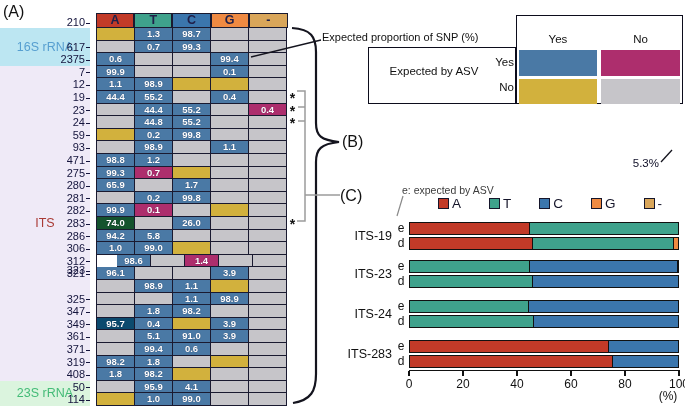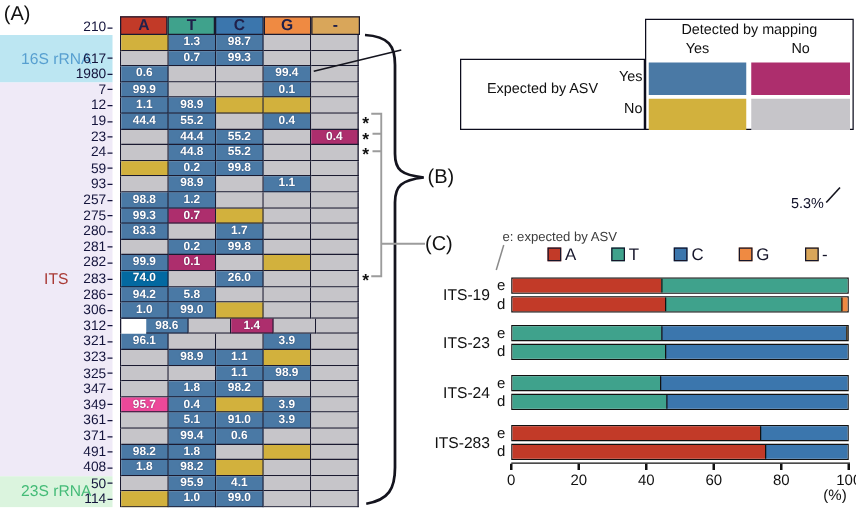--- a/index.html
+++ b/index.html
@@ -88,21 +88,21 @@
         <div class="mcell" style="background: rgb(198, 197, 201); line-height: 11.6px;"></div>
       </div>
       <div class="rowlab" style="top: 40.6px; height: 12.6px; line-height: 12.6px;">617</div>
       <div class="mrow" style="top: 40.6px; height: 12.6px;">
         <div class="mcell" style="background: rgb(198, 197, 201); line-height: 11.6px;"></div>
         <div class="mcell" style="background: rgb(74, 121, 165); line-height: 11.6px;">0.7</div>
         <div class="mcell" style="background: rgb(74, 121, 165); line-height: 11.6px;">99.3</div>
         <div class="mcell" style="background: rgb(198, 197, 201); line-height: 11.6px;"></div>
         <div class="mcell" style="background: rgb(198, 197, 201); line-height: 11.6px;"></div>
       </div>
-      <div class="rowlab" style="top: 53.2px; height: 12.6px; line-height: 12.6px;">1980</div>
+      <div class="rowlab" style="top: 53.2px; height: 12.6px; line-height: 12.6px;">2375</div>
       <div class="mrow" style="top: 53.2px; height: 12.6px;">
         <div class="mcell" style="background: rgb(74, 121, 165); line-height: 11.6px;">0.6</div>
         <div class="mcell" style="background: rgb(198, 197, 201); line-height: 11.6px;"></div>
         <div class="mcell" style="background: rgb(198, 197, 201); line-height: 11.6px;"></div>
         <div class="mcell" style="background: rgb(74, 121, 165); line-height: 11.6px;">99.4</div>
         <div class="mcell" style="background: rgb(198, 197, 201); line-height: 11.6px;"></div>
       </div>
       <div class="rowlab" style="top: 65.8px; height: 12.6px; line-height: 12.6px;">7</div>
       <div class="mrow" style="top: 65.8px; height: 12.6px;">
         <div class="mcell" style="background: rgb(74, 121, 165); line-height: 11.6px;">99.9</div>
@@ -152,39 +152,39 @@
         <div class="mcell" style="background: rgb(198, 197, 201); line-height: 11.6px;"></div>
       </div>
       <div class="rowlab" style="top: 141.4px; height: 12.6px; line-height: 12.6px;">93</div>
       <div class="mrow" style="top: 141.4px; height: 12.6px;">
         <div class="mcell" style="background: rgb(198, 197, 201); line-height: 11.6px;"></div>
         <div class="mcell" style="background: rgb(74, 121, 165); line-height: 11.6px;">98.9</div>
         <div class="mcell" style="background: rgb(198, 197, 201); line-height: 11.6px;"></div>
         <div class="mcell" style="background: rgb(74, 121, 165); line-height: 11.6px;">1.1</div>
         <div class="mcell" style="background: rgb(198, 197, 201); line-height: 11.6px;"></div>
       </div>
-      <div class="rowlab" style="top: 154px; height: 12.6px; line-height: 12.6px;">257</div>
+      <div class="rowlab" style="top: 154px; height: 12.6px; line-height: 12.6px;">471</div>
       <div class="mrow" style="top: 154px; height: 12.6px;">
         <div class="mcell" style="background: rgb(74, 121, 165); line-height: 11.6px;">98.8</div>
         <div class="mcell" style="background: rgb(74, 121, 165); line-height: 11.6px;">1.2</div>
         <div class="mcell" style="background: rgb(198, 197, 201); line-height: 11.6px;"></div>
         <div class="mcell" style="background: rgb(198, 197, 201); line-height: 11.6px;"></div>
         <div class="mcell" style="background: rgb(198, 197, 201); line-height: 11.6px;"></div>
       </div>
       <div class="rowlab" style="top: 166.6px; height: 12.6px; line-height: 12.6px;">275</div>
       <div class="mrow" style="top: 166.6px; height: 12.6px;">
         <div class="mcell" style="background: rgb(74, 121, 165); line-height: 11.6px;">99.3</div>
         <div class="mcell" style="background: rgb(173, 46, 109); line-height: 11.6px;">0.7</div>
         <div class="mcell" style="background: rgb(210, 177, 61); line-height: 11.6px;"></div>
         <div class="mcell" style="background: rgb(198, 197, 201); line-height: 11.6px;"></div>
         <div class="mcell" style="background: rgb(198, 197, 201); line-height: 11.6px;"></div>
       </div>
       <div class="rowlab" style="top: 179.2px; height: 12.6px; line-height: 12.6px;">280</div>
       <div class="mrow" style="top: 179.2px; height: 12.6px;">
-        <div class="mcell" style="background: rgb(74, 121, 165); line-height: 11.6px;">83.3</div>
+        <div class="mcell" style="background: rgb(74, 121, 165); line-height: 11.6px;">65.9</div>
         <div class="mcell" style="background: rgb(198, 197, 201); line-height: 11.6px;"></div>
         <div class="mcell" style="background: rgb(74, 121, 165); line-height: 11.6px;">1.7</div>
         <div class="mcell" style="background: rgb(198, 197, 201); line-height: 11.6px;"></div>
         <div class="mcell" style="background: rgb(198, 197, 201); line-height: 11.6px;"></div>
       </div>
       <div class="rowlab" style="top: 191.8px; height: 12.6px; line-height: 12.6px;">281</div>
       <div class="mrow" style="top: 191.8px; height: 12.6px;">
         <div class="mcell" style="background: rgb(198, 197, 201); line-height: 11.6px;"></div>
         <div class="mcell" style="background: rgb(74, 121, 165); line-height: 11.6px;">0.2</div>
         <div class="mcell" style="background: rgb(74, 121, 165); line-height: 11.6px;">99.8</div>
@@ -194,21 +194,21 @@
       <div class="rowlab" style="top: 204.4px; height: 12.6px; line-height: 12.6px;">282</div>
       <div class="mrow" style="top: 204.4px; height: 12.6px;">
         <div class="mcell" style="background: rgb(74, 121, 165); line-height: 11.6px;">99.9</div>
         <div class="mcell" style="background: rgb(173, 46, 109); line-height: 11.6px;">0.1</div>
         <div class="mcell" style="background: rgb(198, 197, 201); line-height: 11.6px;"></div>
         <div class="mcell" style="background: rgb(210, 177, 61); line-height: 11.6px;"></div>
         <div class="mcell" style="background: rgb(198, 197, 201); line-height: 11.6px;"></div>
       </div>
       <div class="rowlab" style="top: 217px; height: 12.6px; line-height: 12.6px;">283</div>
       <div class="mrow" style="top: 217px; height: 12.6px;">
-        <div class="mcell" style="background: #0369a1; line-height: 11.6px;">74.0</div>
+        <div class="mcell" style="background: #14532d; line-height: 11.6px;">74.0</div>
         <div class="mcell" style="background: rgb(198, 197, 201); line-height: 11.6px;"></div>
         <div class="mcell" style="background: rgb(74, 121, 165); line-height: 11.6px;">26.0</div>
         <div class="mcell" style="background: rgb(198, 197, 201); line-height: 11.6px;"></div>
         <div class="mcell" style="background: rgb(198, 197, 201); line-height: 11.6px;"></div>
       </div>
       <div class="rowlab" style="top: 229.6px; height: 12.6px; line-height: 12.6px;">286</div>
       <div class="mrow" style="top: 229.6px; height: 12.6px;">
         <div class="mcell" style="background: rgb(74, 121, 165); line-height: 11.6px;">94.2</div>
         <div class="mcell" style="background: rgb(74, 121, 165); line-height: 11.6px;">5.8</div>
         <div class="mcell" style="background: rgb(198, 197, 201); line-height: 11.6px;"></div>
@@ -232,21 +232,21 @@
         <div class="mcell" style="background: rgb(198, 197, 201); line-height: 11.6px;"></div>
       </div>
       <div class="rowlab" style="top: 267.4px; height: 12.6px; line-height: 12.6px;">321</div>
       <div class="mrow" style="top: 267.4px; height: 12.6px;">
         <div class="mcell" style="background: rgb(74, 121, 165); line-height: 11.6px;">96.1</div>
         <div class="mcell" style="background: rgb(198, 197, 201); line-height: 11.6px;"></div>
         <div class="mcell" style="background: rgb(198, 197, 201); line-height: 11.6px;"></div>
         <div class="mcell" style="background: rgb(74, 121, 165); line-height: 11.6px;">3.9</div>
         <div class="mcell" style="background: rgb(198, 197, 201); line-height: 11.6px;"></div>
       </div>
-      <div class="rowlab" style="top: 280px; height: 12.6px; line-height: 12.6px;">323</div>
+      <div class="rowlab" style="top: 264px; height: 12.6px; line-height: 12.6px;">323</div>
       <div class="mrow" style="top: 280px; height: 12.6px;">
         <div class="mcell" style="background: rgb(198, 197, 201); line-height: 11.6px;"></div>
         <div class="mcell" style="background: rgb(74, 121, 165); line-height: 11.6px;">98.9</div>
         <div class="mcell" style="background: rgb(74, 121, 165); line-height: 11.6px;">1.1</div>
         <div class="mcell" style="background: rgb(210, 177, 61); line-height: 11.6px;"></div>
         <div class="mcell" style="background: rgb(198, 197, 201); line-height: 11.6px;"></div>
       </div>
       <div class="rowlab" style="top: 292.6px; height: 12.6px; line-height: 12.6px;">325</div>
       <div class="mrow" style="top: 292.6px; height: 12.6px;">
         <div class="mcell" style="background: rgb(198, 197, 201); line-height: 11.6px;"></div>
@@ -258,21 +258,21 @@
       <div class="rowlab" style="top: 305.2px; height: 12.6px; line-height: 12.6px;">347</div>
       <div class="mrow" style="top: 305.2px; height: 12.6px;">
         <div class="mcell" style="background: rgb(198, 197, 201); line-height: 11.6px;"></div>
         <div class="mcell" style="background: rgb(74, 121, 165); line-height: 11.6px;">1.8</div>
         <div class="mcell" style="background: rgb(74, 121, 165); line-height: 11.6px;">98.2</div>
         <div class="mcell" style="background: rgb(198, 197, 201); line-height: 11.6px;"></div>
         <div class="mcell" style="background: rgb(198, 197, 201); line-height: 11.6px;"></div>
       </div>
       <div class="rowlab" style="top: 317.8px; height: 12.6px; line-height: 12.6px;">349</div>
       <div class="mrow" style="top: 317.8px; height: 12.6px;">
-        <div class="mcell" style="background: #ec4899; line-height: 11.6px;">95.7</div>
+        <div class="mcell" style="background: #0c4a6e; line-height: 11.6px;">95.7</div>
         <div class="mcell" style="background: rgb(74, 121, 165); line-height: 11.6px;">0.4</div>
         <div class="mcell" style="background: rgb(210, 177, 61); line-height: 11.6px;"></div>
         <div class="mcell" style="background: rgb(74, 121, 165); line-height: 11.6px;">3.9</div>
         <div class="mcell" style="background: rgb(198, 197, 201); line-height: 11.6px;"></div>
       </div>
       <div class="rowlab" style="top: 330.4px; height: 12.6px; line-height: 12.6px;">361</div>
       <div class="mrow" style="top: 330.4px; height: 12.6px;">
         <div class="mcell" style="background: rgb(198, 197, 201); line-height: 11.6px;"></div>
         <div class="mcell" style="background: rgb(74, 121, 165); line-height: 11.6px;">5.1</div>
         <div class="mcell" style="background: rgb(74, 121, 165); line-height: 11.6px;">91.0</div>
@@ -280,21 +280,21 @@
         <div class="mcell" style="background: rgb(198, 197, 201); line-height: 11.6px;"></div>
       </div>
       <div class="rowlab" style="top: 343px; height: 12.6px; line-height: 12.6px;">371</div>
       <div class="mrow" style="top: 343px; height: 12.6px;">
         <div class="mcell" style="background: rgb(198, 197, 201); line-height: 11.6px;"></div>
         <div class="mcell" style="background: rgb(74, 121, 165); line-height: 11.6px;">99.4</div>
         <div class="mcell" style="background: rgb(74, 121, 165); line-height: 11.6px;">0.6</div>
         <div class="mcell" style="background: rgb(198, 197, 201); line-height: 11.6px;"></div>
         <div class="mcell" style="background: rgb(198, 197, 201); line-height: 11.6px;"></div>
       </div>
-      <div class="rowlab" style="top: 355.6px; height: 12.6px; line-height: 12.6px;">491</div>
+      <div class="rowlab" style="top: 355.6px; height: 12.6px; line-height: 12.6px;">319</div>
       <div class="mrow" style="top: 355.6px; height: 12.6px;">
         <div class="mcell" style="background: rgb(74, 121, 165); line-height: 11.6px;">98.2</div>
         <div class="mcell" style="background: rgb(74, 121, 165); line-height: 11.6px;">1.8</div>
         <div class="mcell" style="background: rgb(198, 197, 201); line-height: 11.6px;"></div>
         <div class="mcell" style="background: rgb(210, 177, 61); line-height: 11.6px;"></div>
         <div class="mcell" style="background: rgb(198, 197, 201); line-height: 11.6px;"></div>
       </div>
       <div class="rowlab" style="top: 368.2px; height: 12.6px; line-height: 12.6px;">408</div>
       <div class="mrow" style="top: 368.2px; height: 12.6px;">
         <div class="mcell" style="background: rgb(74, 121, 165); line-height: 11.6px;">1.8</div>
@@ -320,24 +320,24 @@
         <div class="mcell" style="background: rgb(198, 197, 201); line-height: 11.6px;"></div>
       </div>
     </div>
   <div id="stars">
       <div class="star" style="top: 91px;">*</div>
       <div class="star" style="top: 103.6px;">*</div>
       <div class="star" style="top: 116.2px;">*</div>
       <div class="star" style="top: 217px;">*</div>
     </div>
 
+  <div class="abs" style="left:322px;top:31px;font-size:11px;color:#111;white-space:nowrap;">Expected proportion of SNP (%)</div>
 
   <div class="lgbox" style="left:368px;top:47px;width:148px;height:57px;"></div>
   <div class="lgbox" style="left:516px;top:15px;width:167px;height:89px;"></div>
-  <div class="lgtxt" style="left:516px;width:167px;top:18px;text-align:center;">Detected by mapping</div>
   <div class="lgtxt" style="left:519px;width:78px;top:33px;text-align:center;">Yes</div>
   <div class="lgtxt" style="left:601px;width:79px;top:33px;text-align:center;">No</div>
   <div class="lgtxt" style="left:371px;width:126px;top:65px;text-align:center;">Expected by ASV</div>
   <div class="lgtxt" style="left:466px;width:48px;top:56px;text-align:right;">Yes</div>
   <div class="lgtxt" style="left:466px;width:48px;top:81px;text-align:right;">No</div>
   <div class="sw" id="sw-yy" style="left: 519px; top: 50px; width: 78px; height: 26px; background: rgb(74, 121, 165);"></div>
   <div class="sw" id="sw-yn" style="left: 601px; top: 50px; width: 79px; height: 26px; background: rgb(173, 46, 109);"></div>
   <div class="sw" id="sw-ny" style="left: 519px; top: 79px; width: 78px; height: 25px; background: rgb(210, 177, 61);"></div>
   <div class="sw" id="sw-nn" style="left: 601px; top: 79px; width: 79px; height: 25px; background: rgb(198, 197, 201);"></div>
 

